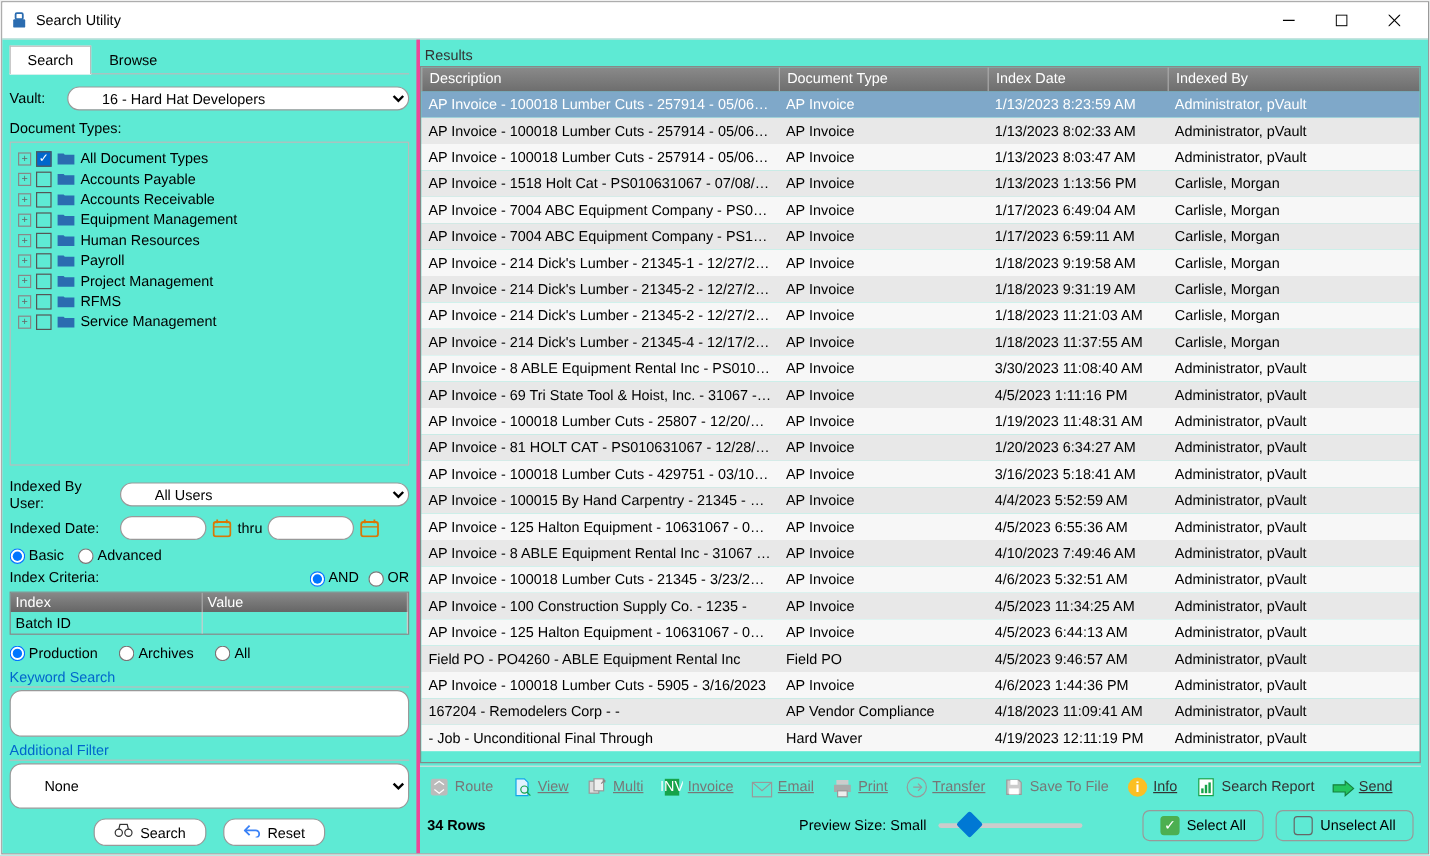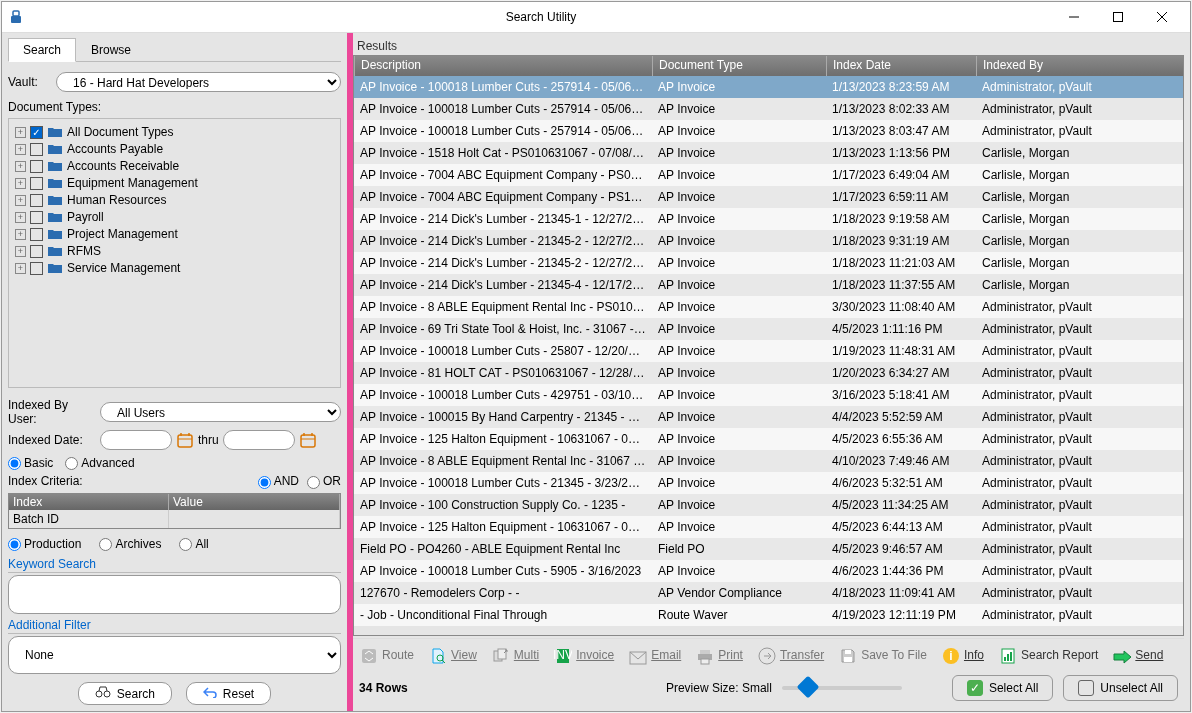--- a/index.html
+++ b/index.html
@@ -1,48 +1,48 @@
 <!DOCTYPE html>
 <html><head>
 <meta charset="utf-8">
 <style>
 * { box-sizing: border-box; margin: 0; padding: 0; font-family: "Segoe UI", Tahoma, sans-serif; font-size: 12px; }
 body { background: #f0f0f0; width: 1192px; height: 713px; overflow: hidden; }
 .window { background: #fff; border: 1px solid #999; width: 1190px; height: 711px; margin: 1px; display: flex; flex-direction: column; }
 .titlebar { display: flex; align-items: center; height: 30px; padding: 0 6px; background: #fff; }
 .titlebar .icon { width:16px;height:16px;margin-right:6px; display:flex;align-items:center;justify-content:center;}
-.titlebar .title { flex:1; font-size:12px;text-align:center; }
+.titlebar .title { flex:1; font-size:12px; }
 .winbtn { width:44px;height:28px;display:flex;align-items:center;justify-content:center;color:#000; }
-.content { flex:1; display:flex; border-top:1px solid #ddd; background:#e5e5e5; }
+.content { flex:1; display:flex; border-top:1px solid #ddd; background:#5eead4; }
 .left-pane { width:345px; display:flex; flex-direction:column; padding:4px 6px 6px 6px; }
 .tabs { display:flex; border-bottom:1px solid #bbb; margin-bottom:8px; }
 .tab { padding:4px 14px; border:1px solid transparent; border-bottom:none; position:relative; top:1px; cursor:default;}
 .tab.active { border-color:#bbb; background:#fff; border-bottom:1px solid #fff;}
 .row { display:flex; align-items:center; margin:2px 0; }
 .lbl { width:92px; }
-select.full, input.full { flex:1; border:1px solid #999; border-radius:10px; padding:2px 12px; height:20px; background:#fff;}
+select.full, input.full { flex:1; border:1px solid #999; border-radius:10px; padding:2px 24px; height:20px; background:#fff;}
 .tree-panel { border:1px solid #bbb; height:270px; margin:4px 0 8px 0; overflow:auto; padding:4px 2px; position:relative;}
 .tree-node { display:flex; align-items:center; height:16px; margin:1px 0 1px 4px; }
 .tree-btn { width:11px;height:11px;border:1px solid #888;display:flex;align-items:center;justify-content:center;font-size:9px;line-height:9px;margin-right:4px;color:#666;}
 .tree-chk { width:13px;height:13px;border:1px solid #555;margin-right:4px;display:flex;align-items:center;justify-content:center;font-size:10px;color:#fff;}
 .tree-chk.checked{background:#0066cc;}
 .folder-icon{width:16px;height:12px;margin-right:4px;}
 .folder-icon svg{display:block;}
 .section-hdr { color:#0066cc; border-bottom:1px solid #bbb; margin:4px 0 2px 0; padding-bottom:1px;}
 .date-inp { width:72px;border:1px solid #999;border-radius:10px;height:20px;padding:0 6px;}
 .cal-btn{width:18px;height:18px;margin:0 4px;color:#d97706;display:flex;align-items:center;justify-content:center;}
 input[type=radio],input[type=checkbox]{margin:0 3px 0 0;vertical-align:middle;}
 .criteria-tbl { border:1px solid #888; margin:2px 0; }
 .criteria-tbl .hdr{display:flex;background:linear-gradient(#888,#666);color:#fff;height:16px;}
 .criteria-tbl .hdr div{padding:1px 4px;border-right:1px solid #aaa;}
 .criteria-tbl .body{display:flex;height:18px;}
 .criteria-tbl .body div{padding:2px 4px;border-right:1px solid #ccc;}
 .btn { border:1px solid #999;border-radius:10px;padding:3px 16px;background:#fff;display:inline-flex;align-items:center;gap:6px;cursor:default;}
 .btn-row{display:flex;gap:14px;justify-content:center;margin-top:8px;}
-.main-pane { flex:1; display:flex; flex-direction:column; padding:4px 6px 6px 0; border-left: 6px solid #ec4899;}
+.main-pane { flex:1; display:flex; flex-direction:column; padding:4px 6px 6px 0; border-left: 3px solid #ec4899;}
 .results-hdr{padding:2px 4px;color:#333;}
 .grid-wrap{flex:1;border:1px solid #888;overflow:auto;position:relative;}
 .grid-head{display:flex;background:linear-gradient(#8a8a8a,#6e6e6e);color:#fff;height:20px;position:sticky;top:0;}
 .grid-head div{padding:2px 6px;border-left:1px solid #aaa;}
 .gc1{width:298px;} .gc2{width:174px;} .gc3{width:150px;} .gc4{flex:1;}
 .grid-body .grow{display:flex;height:22px;align-items:center;}
 .grow div{padding:2px 6px;overflow:hidden;white-space:nowrap;text-overflow:ellipsis;}
 .grow.even{background:#f5f5f5;}
 .grow.odd{background:#e2e2e2;}
 .grow.selected{background:#7fa8c9;color:#fff;}
@@ -417,28 +417,28 @@
               <div class="gc3">4/5/2023 9:46:57 AM</div>
               <div class="gc4">Administrator, pVault</div>
             </div>
             <div class="grow odd" style="background: rgb(247, 247, 247);">
               <div class="gc1">AP Invoice - 100018 Lumber Cuts - 5905 - 3/16/2023</div>
               <div class="gc2">AP Invoice</div>
               <div class="gc3">4/6/2023 1:44:36 PM</div>
               <div class="gc4">Administrator, pVault</div>
             </div>
             <div class="grow even" style="background: rgb(232, 232, 232);">
-              <div class="gc1">127670 - Remodelers Corp -  -</div>
+              <div class="gc1">167204 - Remodelers Corp -  -</div>
               <div class="gc2">AP Vendor Compliance</div>
               <div class="gc3">4/18/2023 11:09:41 AM</div>
               <div class="gc4">Administrator, pVault</div>
             </div>
             <div class="grow odd" style="background: rgb(247, 247, 247);">
               <div class="gc1"> - Job  - Unconditional Final Through</div>
-              <div class="gc2">Route Waver</div>
+              <div class="gc2">Hard Waver</div>
               <div class="gc3">4/19/2023 12:11:19 PM</div>
               <div class="gc4">Administrator, pVault</div>
             </div>
           </div>
       </div>
 
       <div class="toolbar">
         <div class="tbtn">
             <span class="ic">
               <svg width="18" height="18" viewBox="0 0 18 18">

